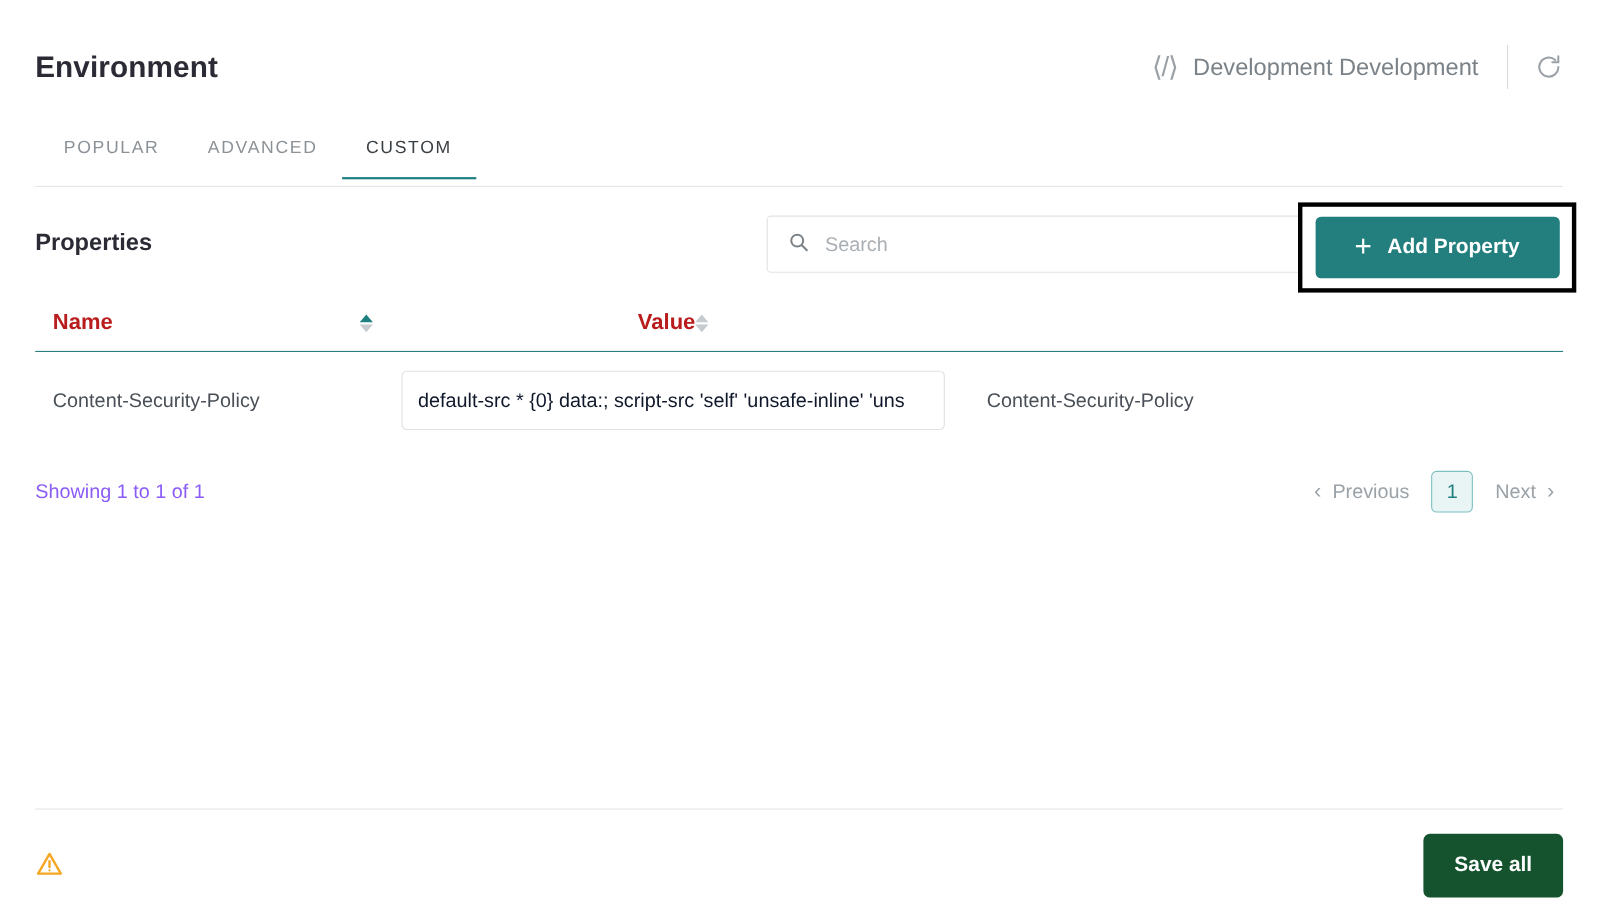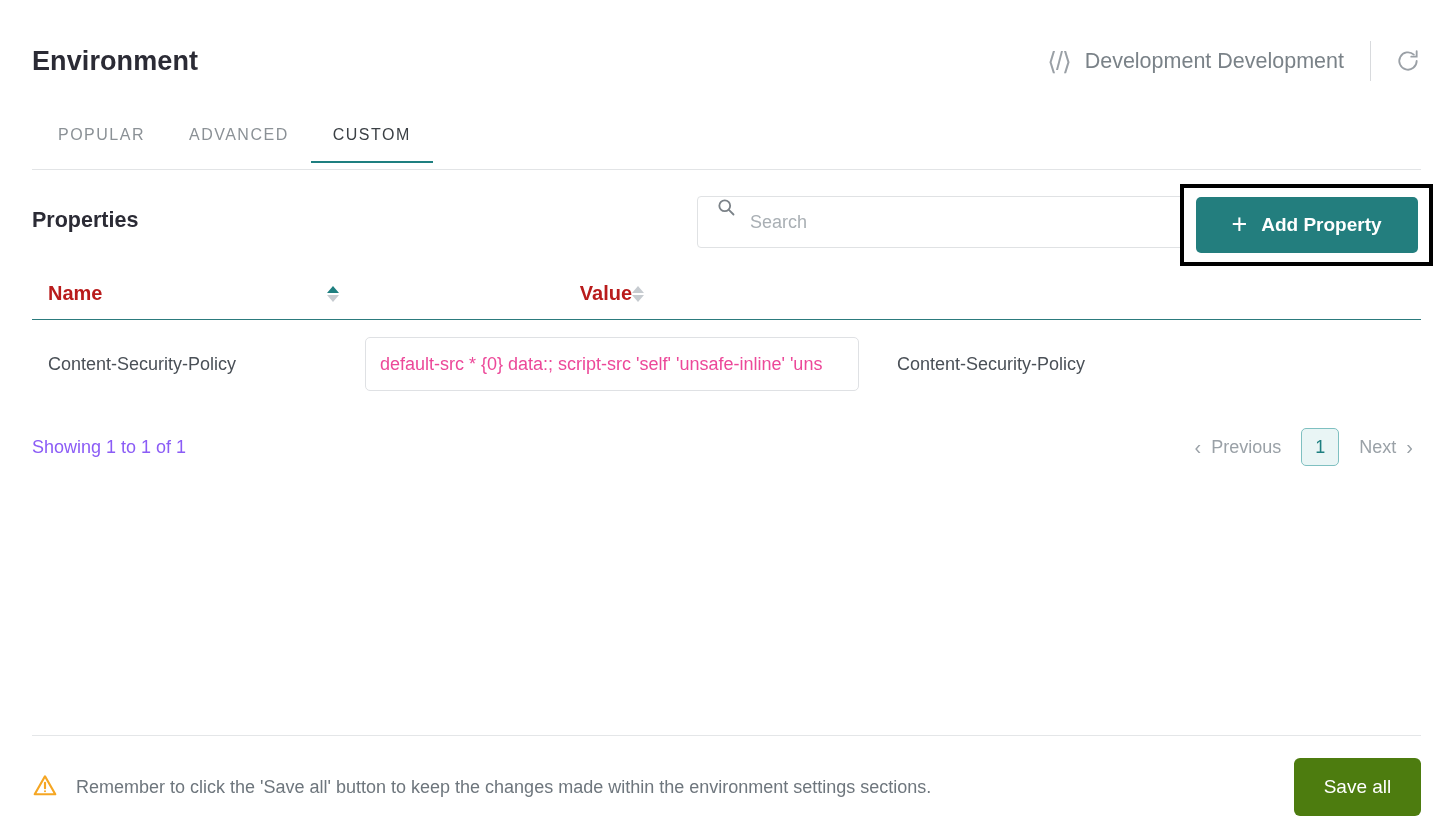--- a/index.html
+++ b/index.html
@@ -135,20 +135,21 @@
   .search-wrap {
     position: absolute;
     left: 665px;
     top: 0;
     width: 548px;
     height: 52px;
     border: 1px solid #e0e2e4;
     border-radius: 4px;
     background: #fff;
     display: flex;
+    align-items: center;
     padding: 0 18px;
   }
 
   .search-input {
     border: none;
     outline: none;
     flex: 1;
     font-size: 18px;
     color: #3b4045;
     font-family: "Liberation Sans", sans-serif;
@@ -260,21 +261,21 @@
     width: 520px;
   }
 
   .value-input {
     width: 494px;
     height: 54px;
     border: 1px solid #dfe1e4;
     border-radius: 5px;
     padding: 0 14px;
     font-size: 18px;
-    color: #ec4899;
+    color: #0f172a;
     font-family: "Liberation Sans", sans-serif;
     outline: none;
     background: #fff;
   }
 
   .cell-desc {
     flex: 1;
     padding-left: 12px;
     font-size: 18px;
     color: #4a5057;
@@ -362,26 +363,26 @@
   }
 
   .footer-text {
     font-size: 18px;
     color: #6e767d;
   }
 
   .save-btn {
     width: 127px;
     height: 58px;
-    background: #4d7c0f;
+    background: #14532d;
     border: none;
     border-radius: 6px;
     color: #fff;
     font-size: 19px;
-    font-weight: normal;
+    font-weight: bold;
     font-family: "Liberation Sans", sans-serif;
     cursor: pointer;
   }
 </style>
 </head>
 <body>
 
 <div class="page">
 
   <div class="header">
@@ -473,18 +474,17 @@
 
   <div class="footer">
     <div class="footer-note">
       <span>
         <svg width="26" height="26" viewBox="0 0 24 24" fill="none" stroke="#f5a623" stroke-width="2" stroke-linejoin="round" stroke-linecap="round">
           <path d="M12 4 L21.5 20.5 L2.5 20.5 Z"></path>
           <line x1="12" y1="10" x2="12" y2="15"></line>
           <circle cx="12" cy="17.8" r="0.9" fill="#f5a623" stroke="none"></circle>
         </svg>
       </span>
-      <span class="footer-text">Remember to click the 'Save all' button to keep the changes made within the environment settings sections.</span>
     </div>
     <button class="save-btn">Save all</button>
   </div>
 
 </div>
 
 </body></html>

